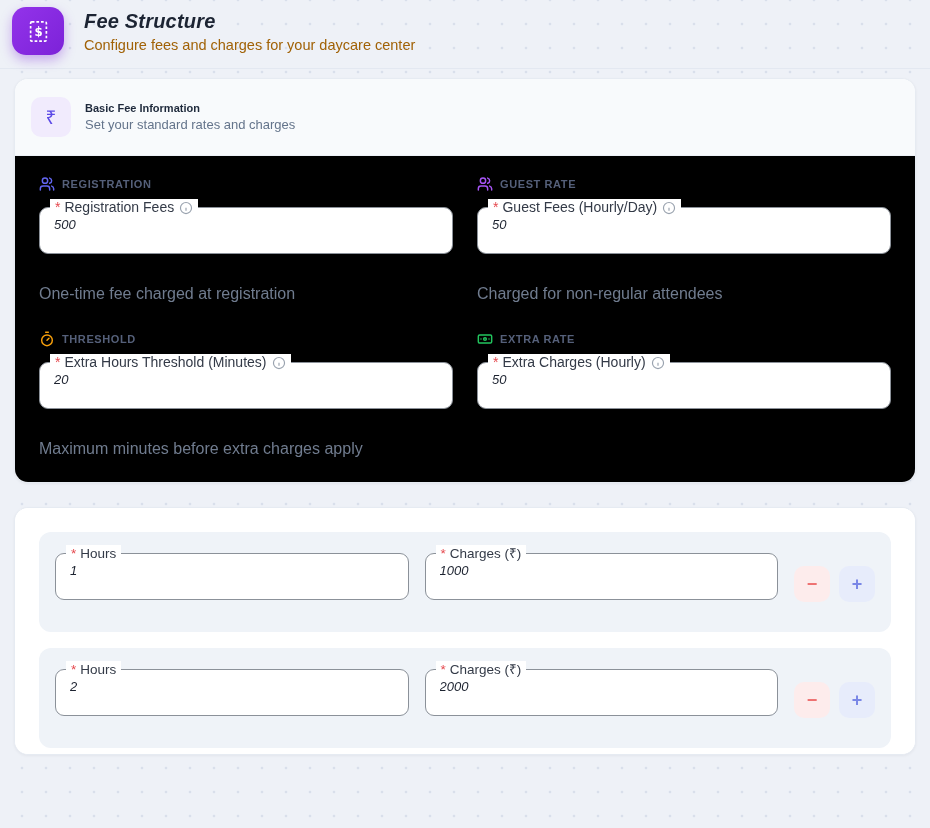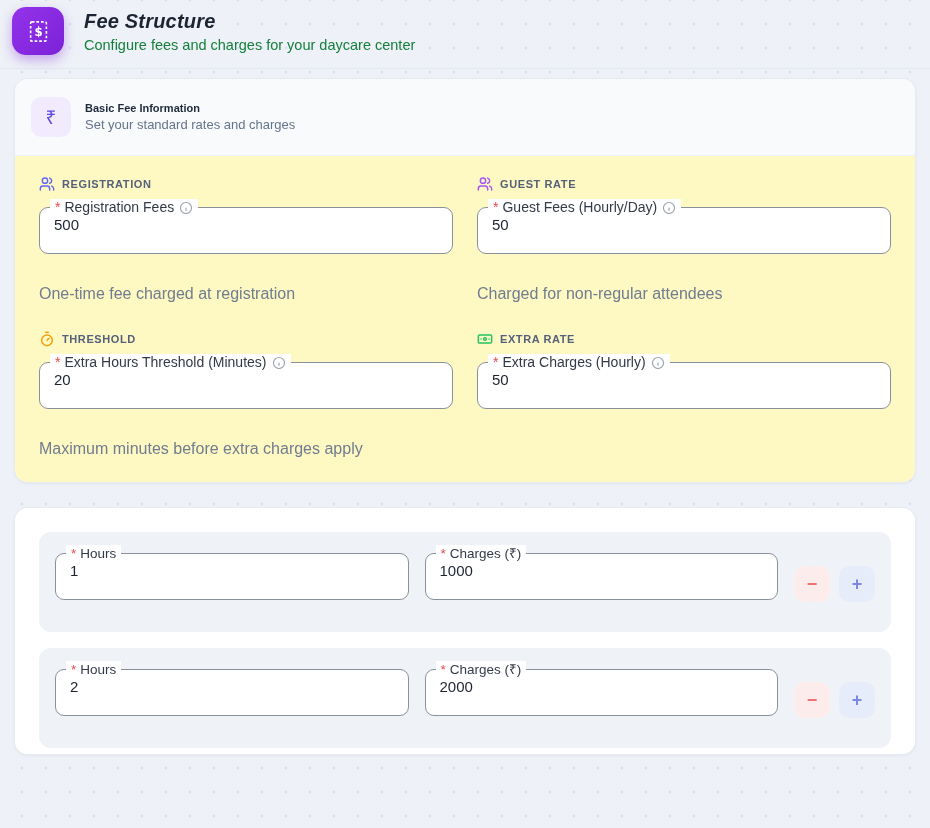--- a/index.html
+++ b/index.html
@@ -14,52 +14,52 @@
   }
   
   .page-header { display:flex; align-items:center; gap:20px; padding:7px 16px 13px 12px; border-bottom:1px solid #e3e8f1; }
   .app-icon {
     width:52px; height:48px; border-radius:14px; flex:0 0 auto;
     background:linear-gradient(135deg,#9333ea 0%,#7c22d8 100%);
     display:flex; align-items:center; justify-content:center;
     box-shadow:0 5px 12px rgba(124,34,216,.35);
   }
   .page-title { font-size:20px; font-weight:700; color:#1c2433; letter-spacing:.2px;font-style:italic; }
-  .page-subtitle { font-size:14.5px; color:#15803d; margin-top:4px; }
+  .page-subtitle { font-size:14.5px; color:#a16207; margin-top:4px; }
   
   .card {
     background:#fff; border:1px solid #e6ebf2; border-radius:14px; margin:0 14px;
     box-shadow:0 1px 3px rgba(16,24,40,.05); overflow:hidden;
   }
   .card-basic { margin-top:9px; }
   .card-hourly { margin-top:24px; }
   .card-header { display:flex; align-items:center; gap:14px; padding:18px 16px; background:#f8fafc; border-bottom:1px solid #edf1f7; }
   .card-icon { width:40px; height:40px; border-radius:10px; background:#f1ebfd; display:flex; align-items:center; justify-content:center; flex:0 0 auto; }
   .rupee-glyph { font-size:19px; font-weight:400; color:#5b49e6; }
   .card-title { font-size:11px; font-weight:700; color:#1e293b; }
   .card-sub { font-size:13px; color:#64748b; margin-top:3px;text-align:center; }
   
-  .fee-grid { display:grid; grid-template-columns:1fr 1fr; column-gap:24px; row-gap:28px; padding:20px 24px 24px; background:#fef9c3; }
+  .fee-grid { display:grid; grid-template-columns:1fr 1fr; column-gap:24px; row-gap:28px; padding:20px 24px 24px; background:#000000; }
   .tag-row { display:flex; align-items:center; gap:7px; margin-bottom:15px; }
   .tag-label { font-size:11px; font-weight:700; color:#55607a; letter-spacing:.6px; }
   .icon-registration { color:#6366f1; }
   .icon-guest { color:#a855f7; }
   .icon-threshold { color:#f59e0b; }
   .icon-extra { color:#22c55e; }
   
   .mat-field { position:relative; height:47px; border:1px solid #8b9199; border-radius:9px; background:#fff; }
   .mat-label {
     position:absolute; top:-9px; left:10px; background:#fff; padding:0 5px;
     font-size:14px; color:#333a47; display:inline-flex; align-items:center; gap:4px; line-height:17px; white-space:nowrap;
   }
   .req { color:#e5484d; }
   .info-icon { color:#9aa3af; display:inline-flex; margin-left:1px; }
   .mat-input {
     width:100%; height:100%; border:none; outline:none; background:transparent;
-    padding:0 14px 13px; font-size:15px; color:#1d2330; font-family:inherit;
+    padding:0 14px 13px; font-size:13px; color:#1d2330; font-family:inherit;font-style:italic;
   }
   .helper { font-size:16px; color:#707c8f; margin-top:31px; }
   
   .hourly-body { padding:24px 24px 6px; background:#fff; display:flex; flex-direction:column; gap:16px; }
   .rate-row { background:#eff3f8; border-radius:12px; padding:21px 16px 30px; }
   .rate-row-inner { display:flex; gap:16px; align-items:flex-start; }
   .rate-field { flex:1 1 auto; background:#fff; }
   .rate-field .mat-label { font-size:13.5px; }
   .row-btns { display:flex; gap:9px; flex:0 0 auto; margin-top:13px; }
   .round-btn {

